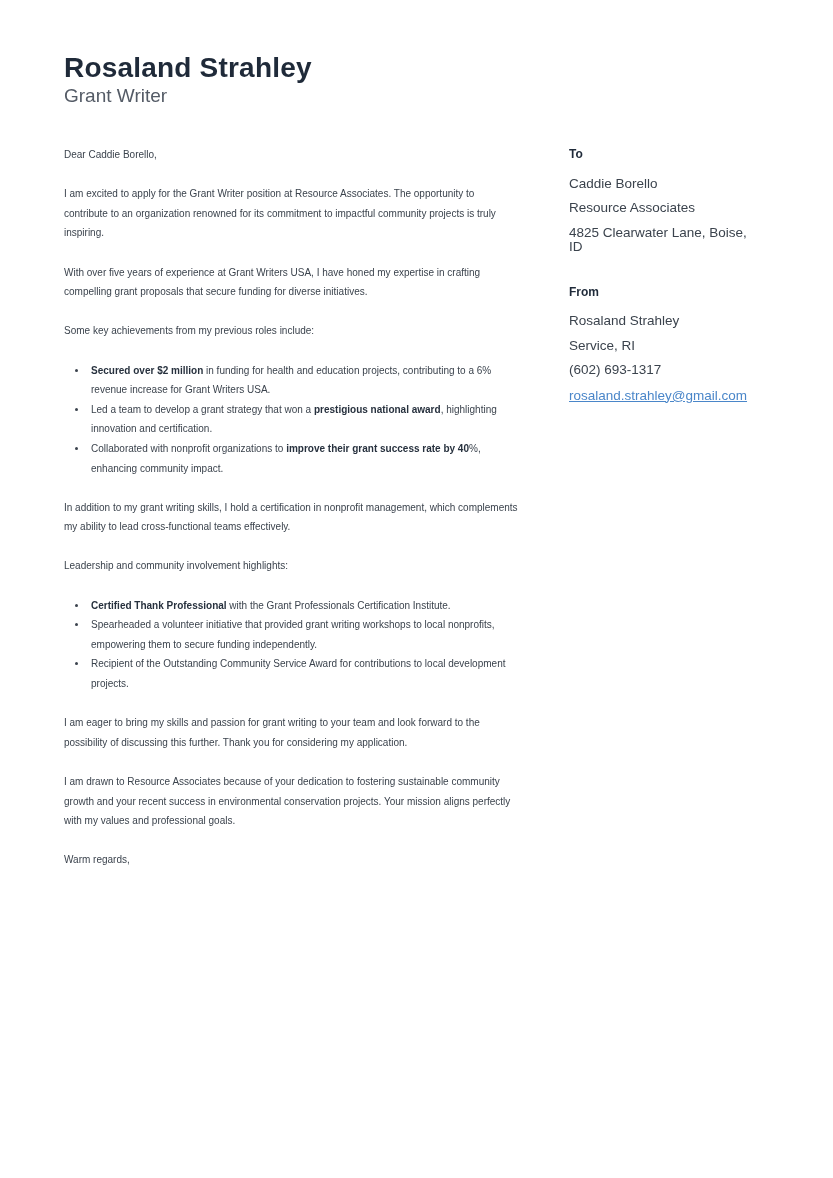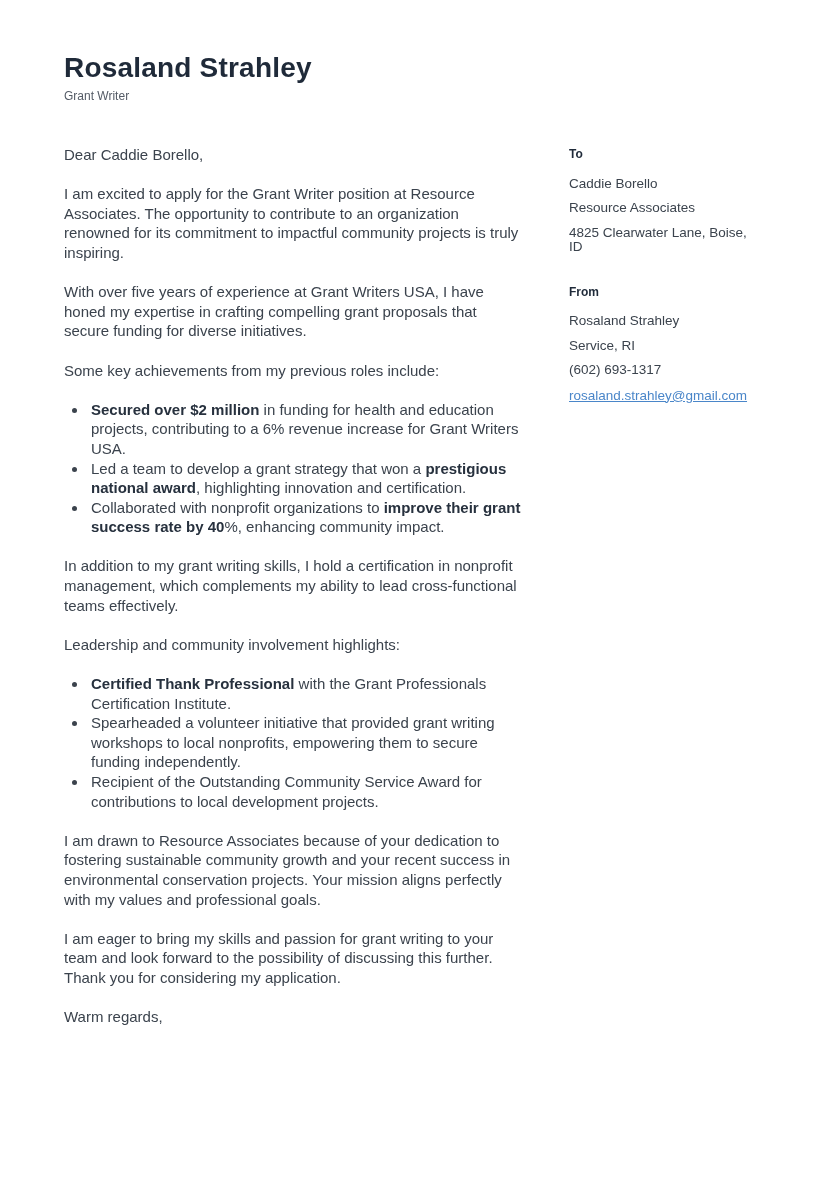--- a/index.html
+++ b/index.html
@@ -16,33 +16,33 @@
   .letter-header h1 {
     margin: 0;
     font-size: 28px;
     line-height: 32px;
     font-weight: 700;
     color: #1f2a39;
     letter-spacing: 0.2px;
   }
   .job-title {
     margin-top: 3px;
-    font-size: 12px;
+    font-size: 19px;
     line-height: 18px;
     color: #545b66;
   }
   .columns {
     display: flex;
     margin-top: 40px;
     gap: 48px;
   }
   .letter-body {
     width: 457px;
     flex: 0 0 457px;
-    font-size: 15px;
+    font-size: 10px;
     line-height: 19.6px;
     color: #3b434d;
   }
   .letter-body p { margin: 0 0 19.6px 0; }
   .letter-body ul {
     margin: 0 0 19.6px 0;
     padding-left: 24px;
   }
   .letter-body li { padding-left: 3px; }
   .letter-body li::marker { color: #3b434d; }
@@ -98,22 +98,22 @@
           <li><span>Led a team to develop a grant strategy that won a </span><strong>prestigious national award</strong><span>, highlighting innovation and certification.</span></li>
           <li><span>Collaborated with nonprofit organizations to </span><strong>improve their grant success rate by 40</strong><span>%, enhancing community impact.</span></li>
         </ul>
         <p><span>In addition to my grant writing skills, I hold a certification in nonprofit management, which complements my ability to lead cross-functional teams effectively.</span></p>
         <p><span>Leadership and community involvement highlights:</span></p>
         <ul>
           <li><strong>Certified Thank Professional</strong><span> with the Grant Professionals Certification Institute.</span></li>
           <li><span>Spearheaded a volunteer initiative that provided grant writing workshops to local nonprofits, empowering them to secure funding independently.</span></li>
           <li><span>Recipient of the Outstanding Community Service Award for contributions to local development projects.</span></li>
         </ul>
+        <p><span>I am eager to bring my skills and passion for grant writing to your team and look forward to the possibility of discussing this further. Thank you for considering my application.</span></p>
         <p><span>I am drawn to Resource Associates because of your dedication to fostering sustainable community growth and your recent success in environmental conservation projects. Your mission aligns perfectly with my values and professional goals.</span></p>
-        <p><span>I am eager to bring my skills and passion for grant writing to your team and look forward to the possibility of discussing this further. Thank you for considering my application.</span></p>
         <p><span>Warm regards,</span></p>
       </main>
 
     <aside class="sidebar">
       <section class="recipient-section">
         <h2>To</h2>
         <div id="to-lines">
             <div class="contact-line">Caddie Borello</div>
             <div class="contact-line">Resource Associates</div>
             <div class="contact-line">4825 Clearwater Lane, Boise, ID</div>

